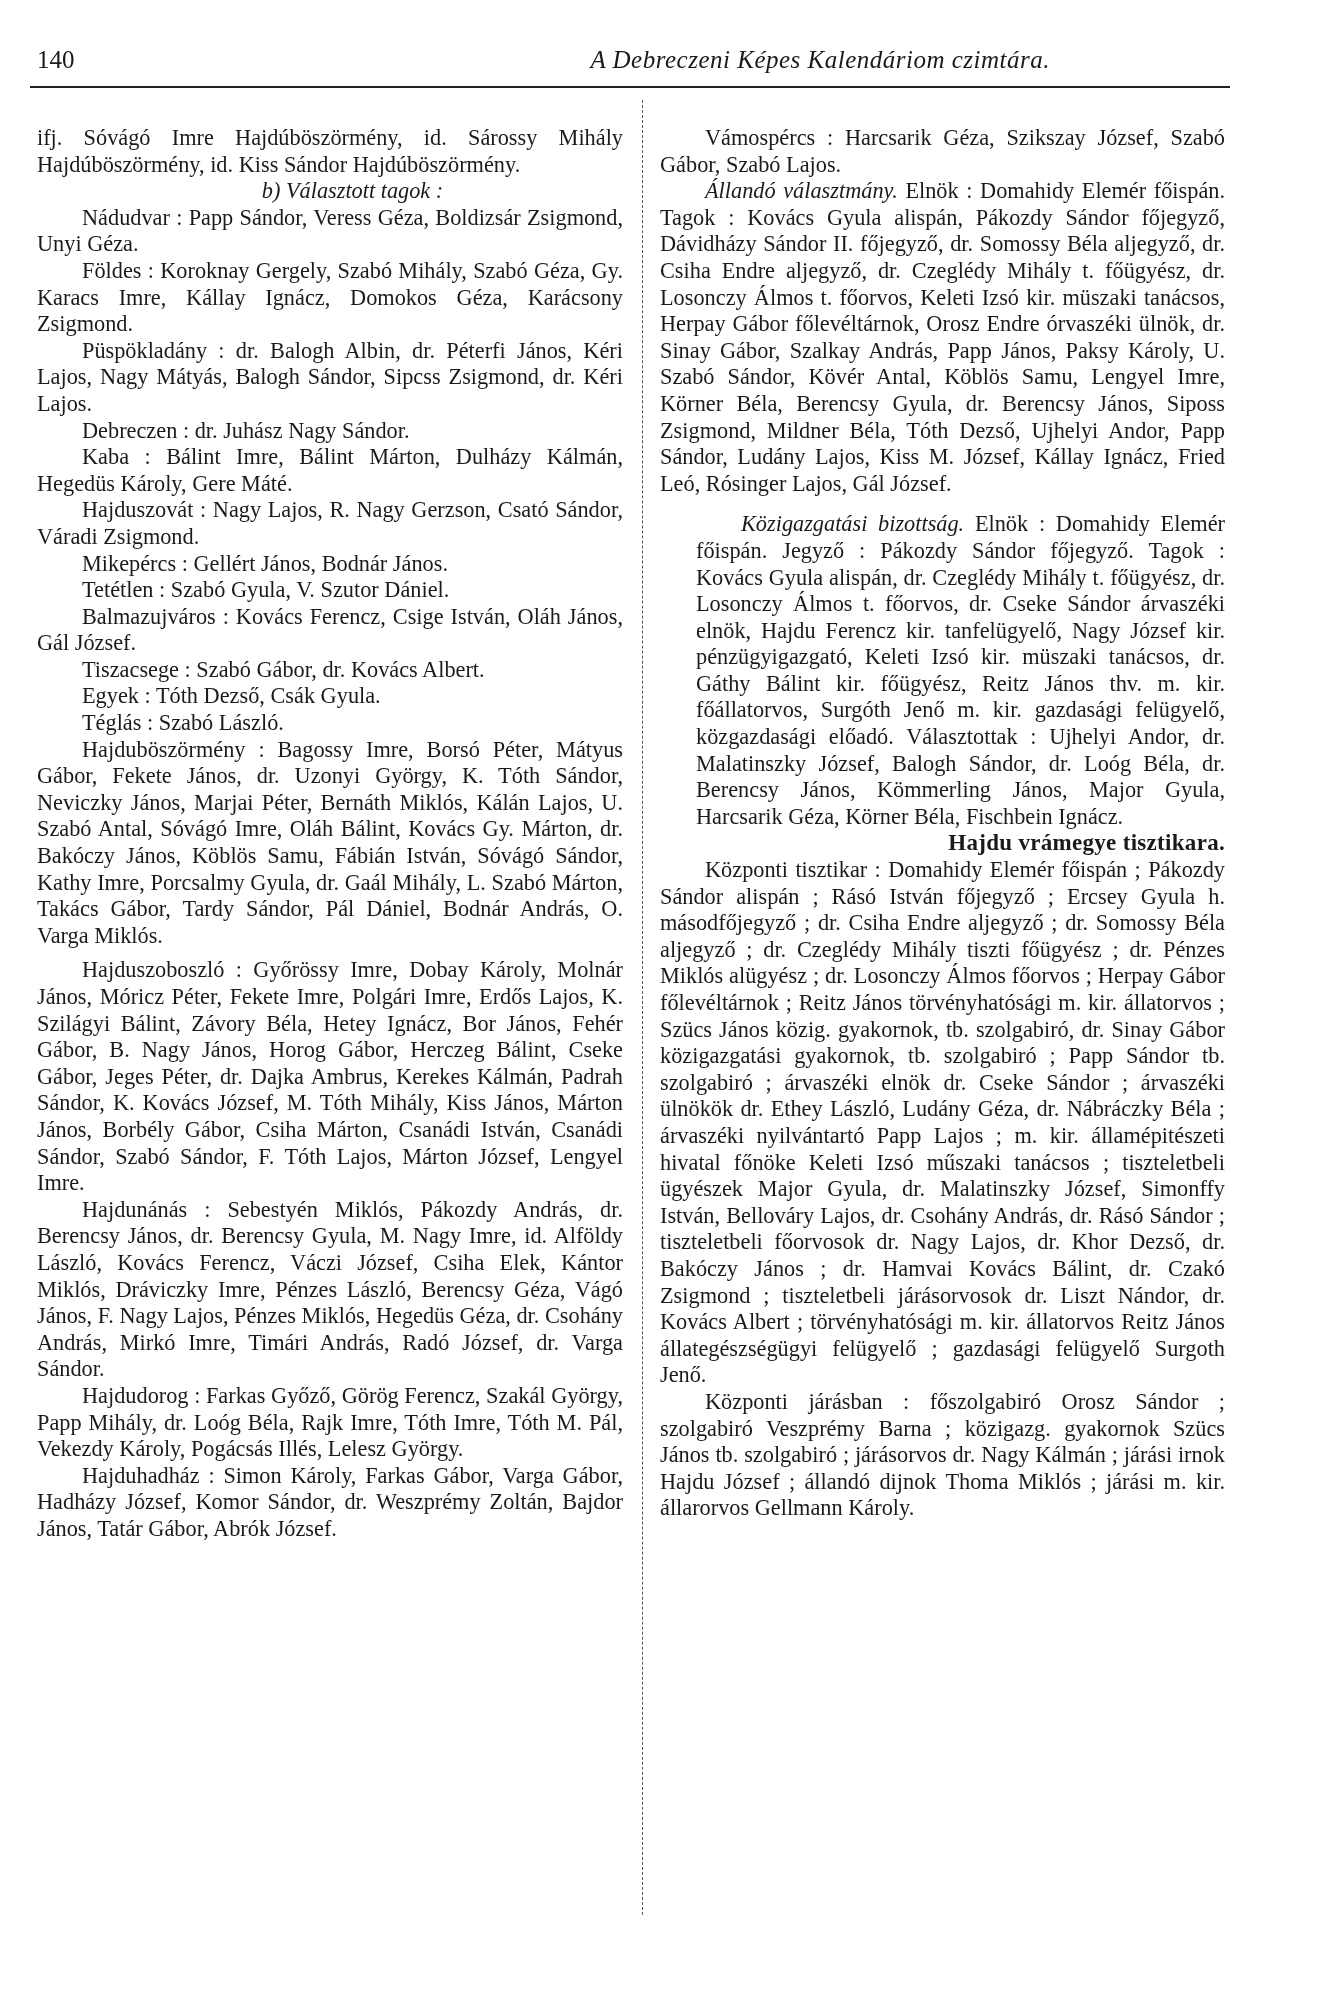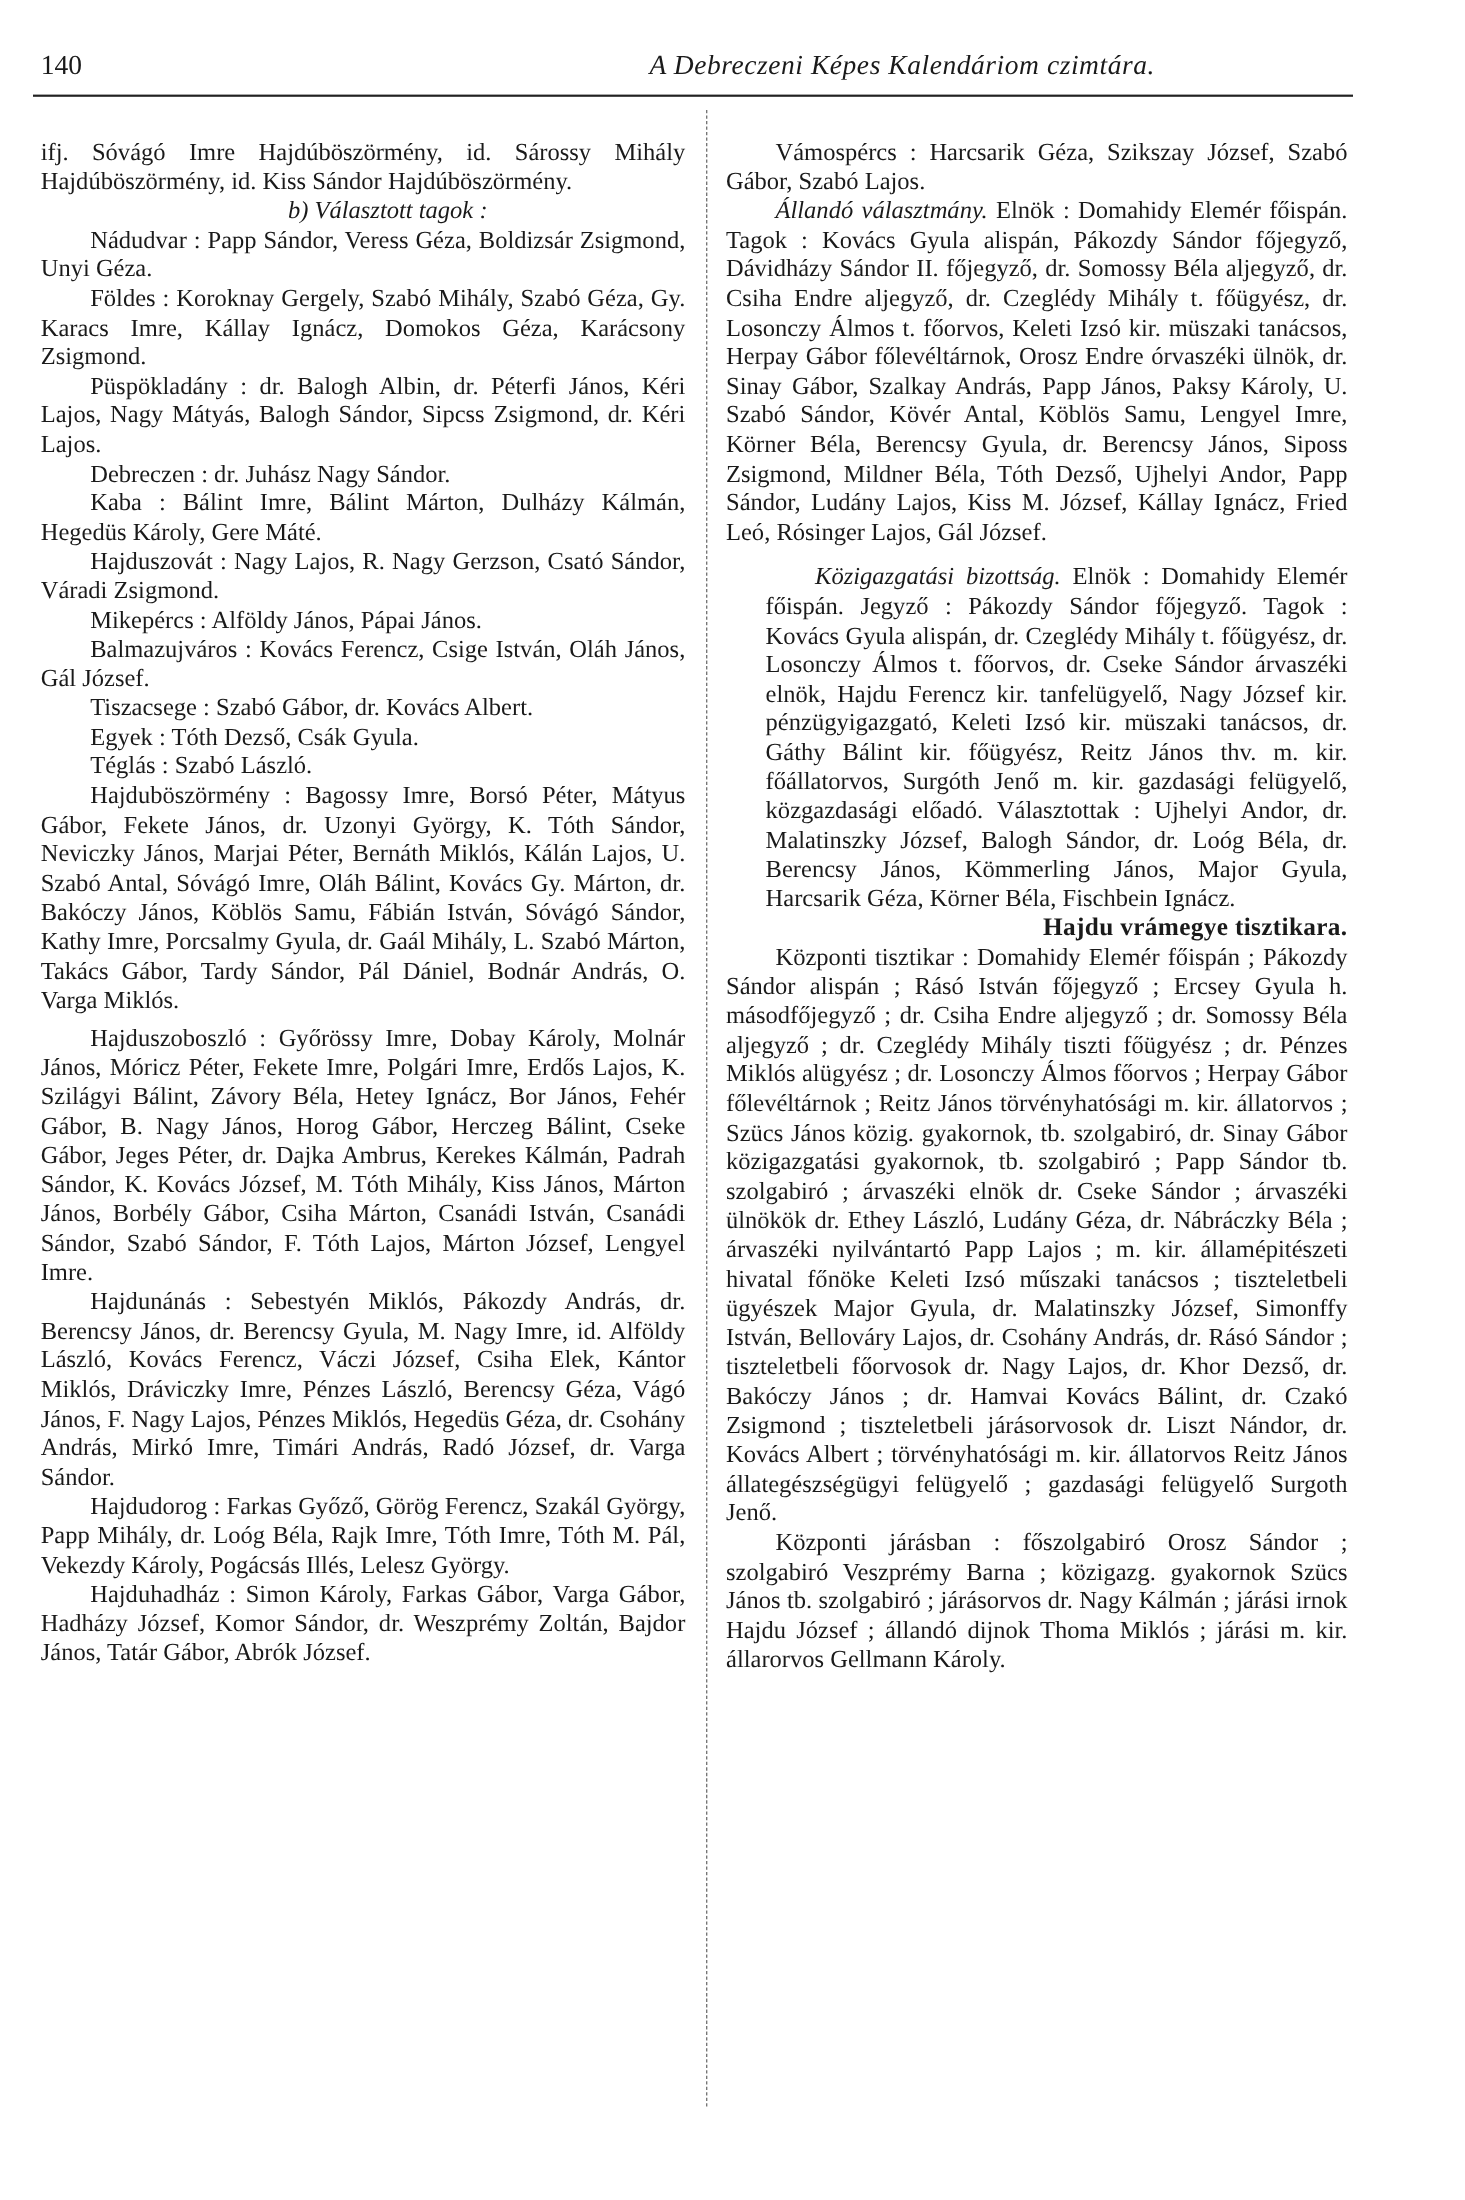--- a/index.html
+++ b/index.html
@@ -30,21 +30,22 @@
 
 <div class="col left">
   <p class="noindent">ifj. Sóvágó Imre Hajdúböszörmény, id. Sárossy Mihály Hajdúböszörmény, id. Kiss Sándor Hajdúböszörmény.</p>
   <p class="subheading">b) Választott tagok :</p>
   <p>Nádudvar : Papp Sándor, Veress Géza, Boldizsár Zsigmond, Unyi Géza.</p>
   <p>Földes : Koroknay Gergely, Szabó Mihály, Szabó Géza, Gy. Karacs Imre, Kállay Ignácz, Domokos Géza, Karácsony Zsigmond.</p>
   <p>Püspökladány : dr. Balogh Albin, dr. Péterfi János, Kéri Lajos, Nagy Mátyás, Balogh Sándor, Sipcss Zsigmond, dr. Kéri Lajos.</p>
   <p>Debreczen : dr. Juhász Nagy Sándor.</p>
   <p>Kaba : Bálint Imre, Bálint Márton, Dulházy Kálmán, Hegedüs Károly, Gere Máté.</p>
   <p>Hajduszovát : Nagy Lajos, R. Nagy Gerzson, Csató Sándor, Váradi Zsigmond.</p>
-  <p>Mikepércs : Alföldy János, Pápai János.</p>
+  <p>Mikepércs : Gellért János, Bodnár János.</p>
+  <p>Tetétlen : Szabó Gyula, V. Szutor Dániel.</p>
   <p>Balmazujváros : Kovács Ferencz, Csige István, Oláh János, Gál József.</p>
   <p>Tiszacsege : Szabó Gábor, dr. Kovács Albert.</p>
   <p>Egyek : Tóth Dezső, Csák Gyula.</p>
   <p>Téglás : Szabó László.</p>
   <p>Hajduböszörmény : Bagossy Imre, Borsó Péter, Mátyus Gábor, Fekete János, dr. Uzonyi György, K. Tóth Sándor, Neviczky János, Marjai Péter, Bernáth Miklós, Kálán Lajos, U. Szabó Antal, Sóvágó Imre, Oláh Bálint, Kovács Gy. Márton, dr. Bakóczy János, Köblös Samu, Fábián István, Sóvágó Sándor, Kathy Imre, Porcsalmy Gyula, dr. Gaál Mihály, L. Szabó Márton, Takács Gábor, Tardy Sándor, Pál Dániel, Bodnár András, O. Varga Miklós.</p>
   <p class="gap">Hajduszoboszló : Győrössy Imre, Dobay Károly, Molnár János, Móricz Péter, Fekete Imre, Polgári Imre, Erdős Lajos, K. Szilágyi Bálint, Závory Béla, Hetey Ignácz, Bor János, Fehér Gábor, B. Nagy János, Horog Gábor, Herczeg Bálint, Cseke Gábor, Jeges Péter, dr. Dajka Ambrus, Kerekes Kálmán, Padrah Sándor, K. Kovács József, M. Tóth Mihály, Kiss János, Márton János, Borbély Gábor, Csiha Márton, Csanádi István, Csanádi Sándor, Szabó Sándor, F. Tóth Lajos, Márton József, Lengyel Imre.</p>
   <p>Hajdunánás : Sebestyén Miklós, Pákozdy András, dr. Berencsy János, dr. Berencsy Gyula, M. Nagy Imre, id. Alföldy László, Kovács Ferencz, Váczi József, Csiha Elek, Kántor Miklós, Dráviczky Imre, Pénzes László, Berencsy Géza, Vágó János, F. Nagy Lajos, Pénzes Miklós, Hegedüs Géza, dr. Csohány András, Mirkó Imre, Timári András, Radó József, dr. Varga Sándor.</p>
   <p>Hajdudorog : Farkas Győző, Görög Ferencz, Szakál György, Papp Mihály, dr. Loóg Béla, Rajk Imre, Tóth Imre, Tóth M. Pál, Vekezdy Károly, Pogácsás Illés, Lelesz György.</p>
   <p>Hajduhadház : Simon Károly, Farkas Gábor, Varga Gábor, Hadházy József, Komor Sándor, dr. Weszprémy Zoltán, Bajdor János, Tatár Gábor, Abrók József.</p>
 </div>

